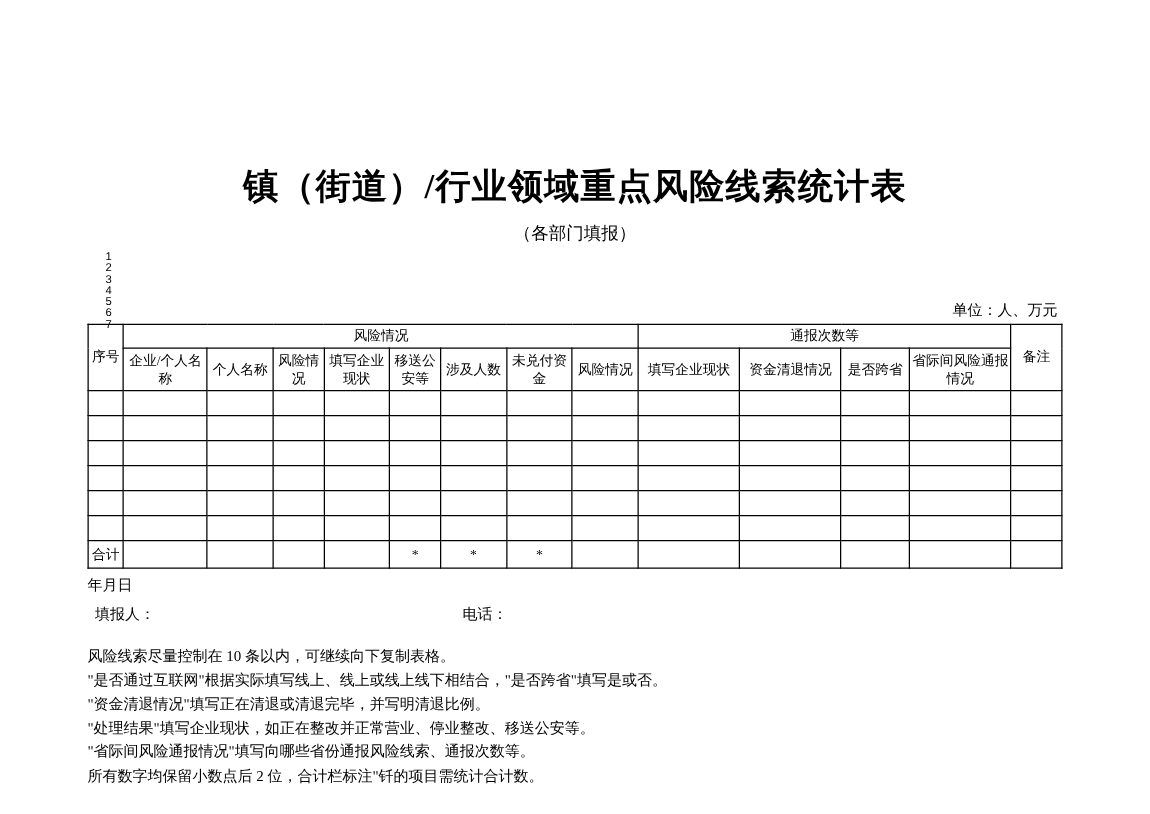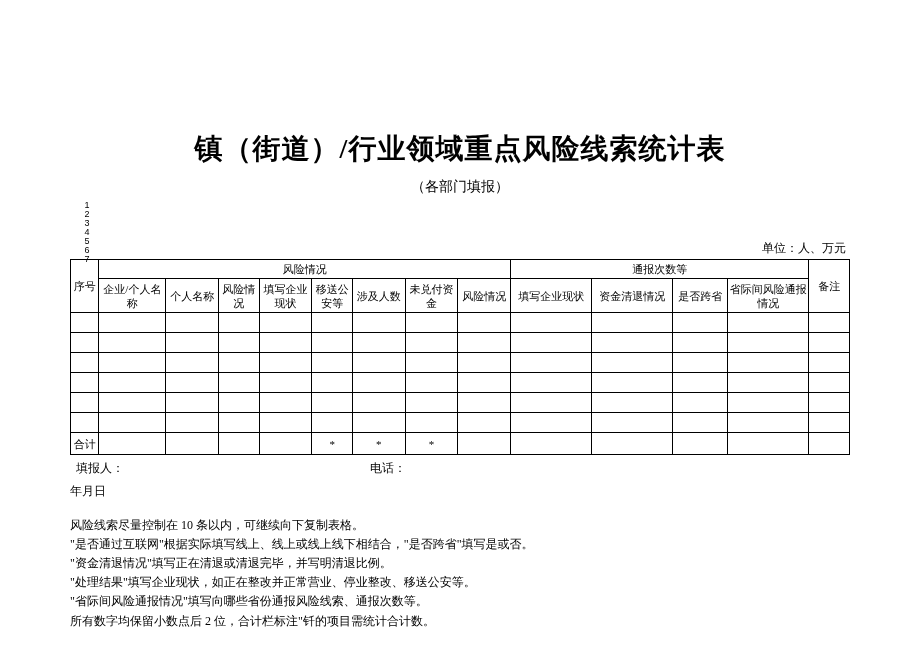--- a/index.html
+++ b/index.html
@@ -263,26 +263,26 @@
       <td></td>
           <td></td>
           <td></td>
           <td></td>
           <td></td>
           <td></td>
     </tr>
   </tbody>
     </table>
 
+  <div class="footer-line">年月日</div>
   <div class="footer-line">
     &nbsp;&nbsp;<span>填报人：</span>
     <span style="display:inline-block; width:240px;"></span>
     <span>电话：</span>
   </div>
-  <div class="footer-line">年月日</div>
 
   <div class="notes">
     <p>风险线索尽量控制在 10 条以内，可继续向下复制表格。</p>
     <p>"是否通过互联网"根据实际填写线上、线上或线上线下相结合，"是否跨省"填写是或否。</p>
     <p>"资金清退情况"填写正在清退或清退完毕，并写明清退比例。</p>
     <p>"处理结果"填写企业现状，如正在整改并正常营业、停业整改、移送公安等。</p>
     <p>"省际间风险通报情况"填写向哪些省份通报风险线索、通报次数等。</p>
     <p>所有数字均保留小数点后 2 位，合计栏标注"钎的项目需统计合计数。</p>
   </div>
 </div>

